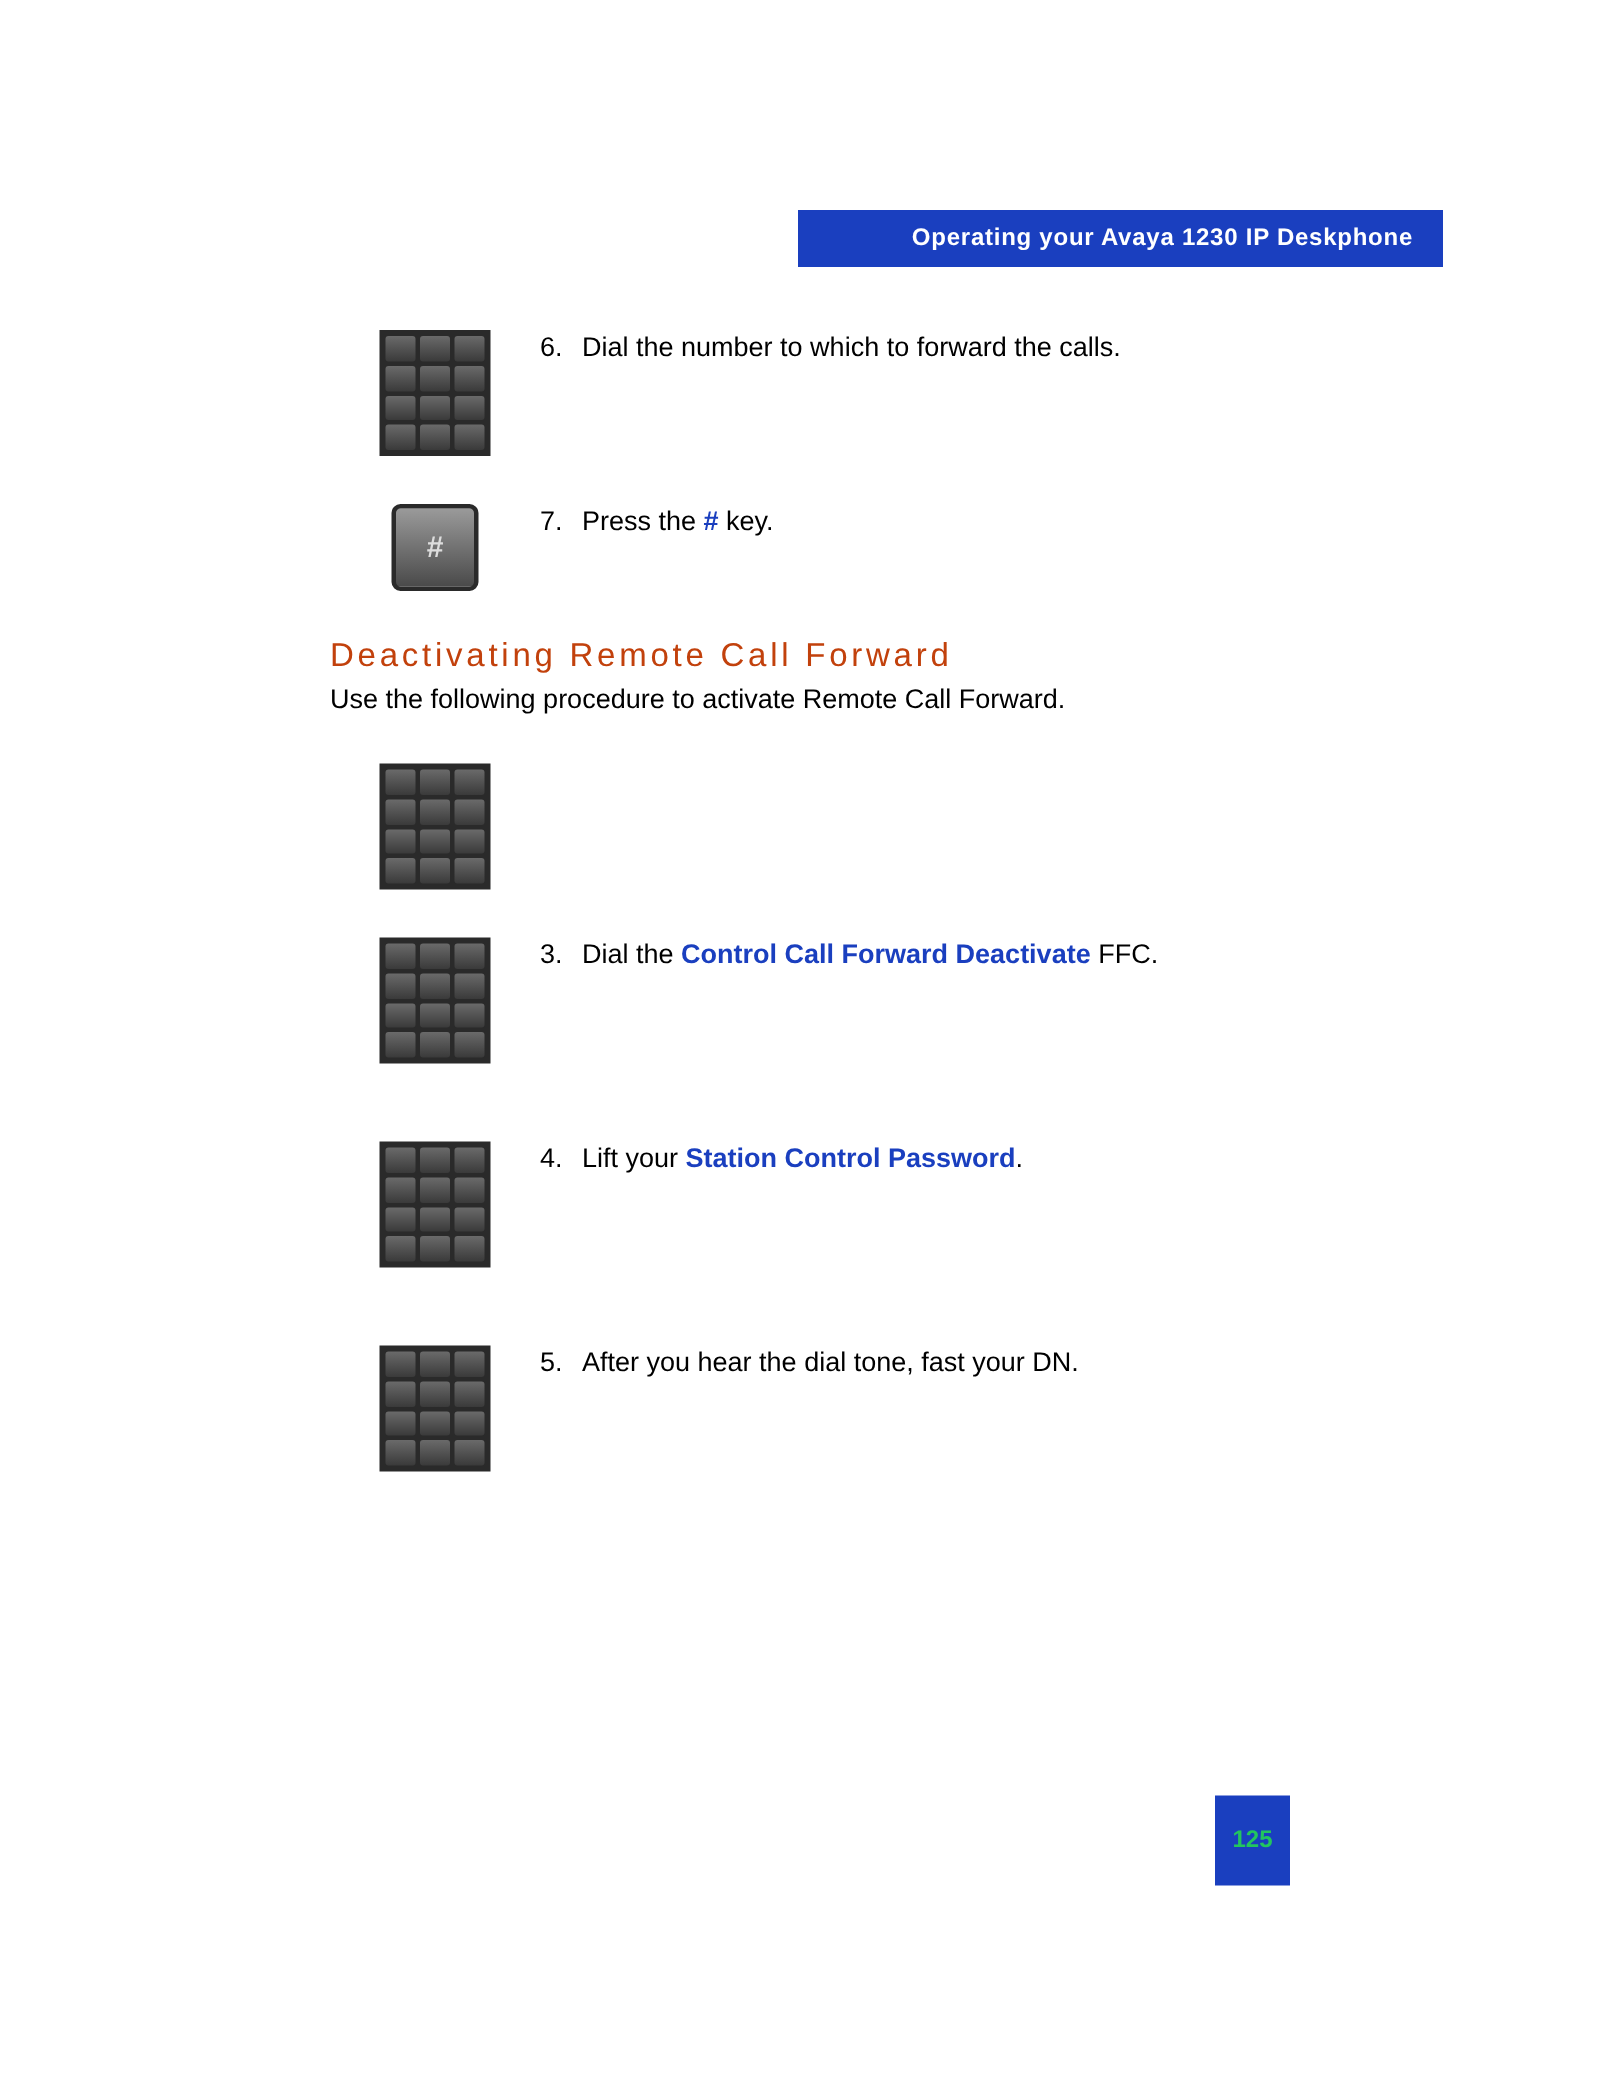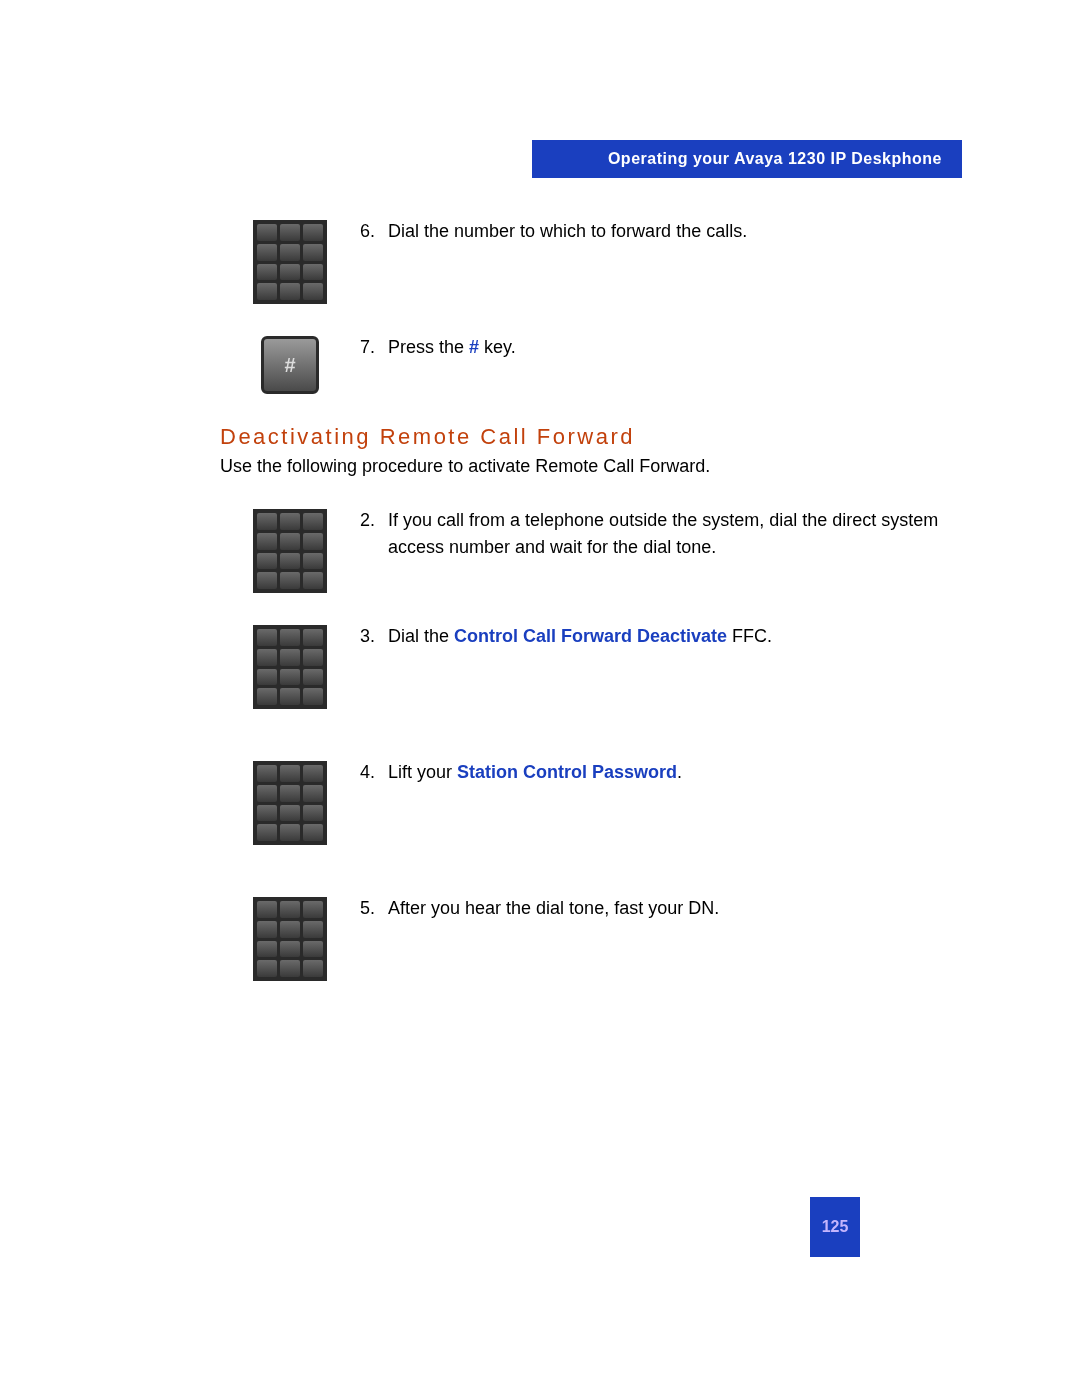--- a/index.html
+++ b/index.html
@@ -69,21 +69,21 @@
     margin-bottom: 30px;
   }
   .blue-bold { color: #1a3fbf; font-weight: bold; }
   .page-number-box {
     position: absolute;
     right: 220px;
     bottom: 140px;
     width: 50px;
     height: 60px;
     background: #1a3fbf;
-    color: #c4b5fd;
+    color: #22c55e;
     font-weight: bold;
     font-size: 16px;
     display: flex;
     align-items: center;
     justify-content: center;
   }
 
   
   .keypad {
     width: 74px;
@@ -176,23 +176,20 @@
           <div class="k"></div>
           <div class="k"></div>
         <div class="k"></div>
           <div class="k"></div>
           <div class="k"></div>
         <div class="k"></div>
           <div class="k"></div>
           <div class="k"></div>
       </div>
     </div>
-    <div class="text-col">
-      <span class="step-num">2.</span><span class="step-body">If you call from a telephone outside the system, dial the direct system access number and wait for the dial tone.</span>
-    </div>
   </div>
 
   <div class="step-row" style="margin-bottom:50px">
     <div class="icon-col">
       <div class="keypad">
         <div class="k"></div>
           <div class="k"></div>
           <div class="k"></div>
         <div class="k"></div>
           <div class="k"></div>

